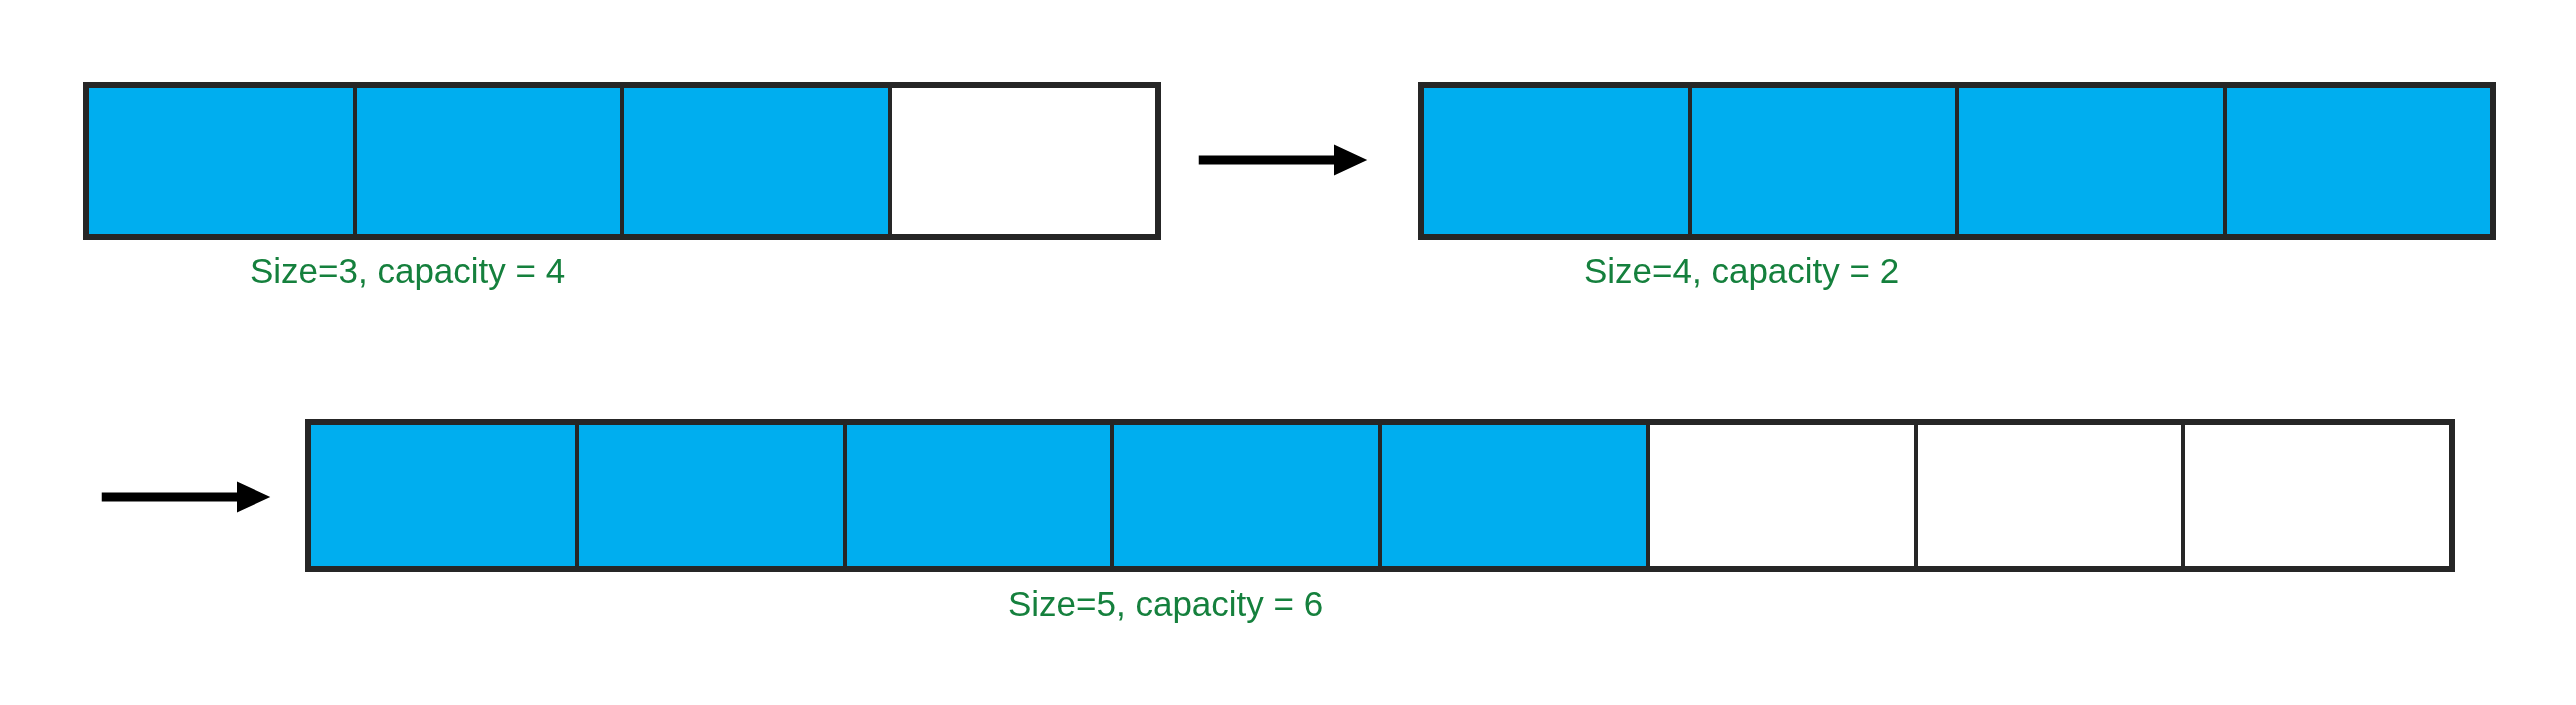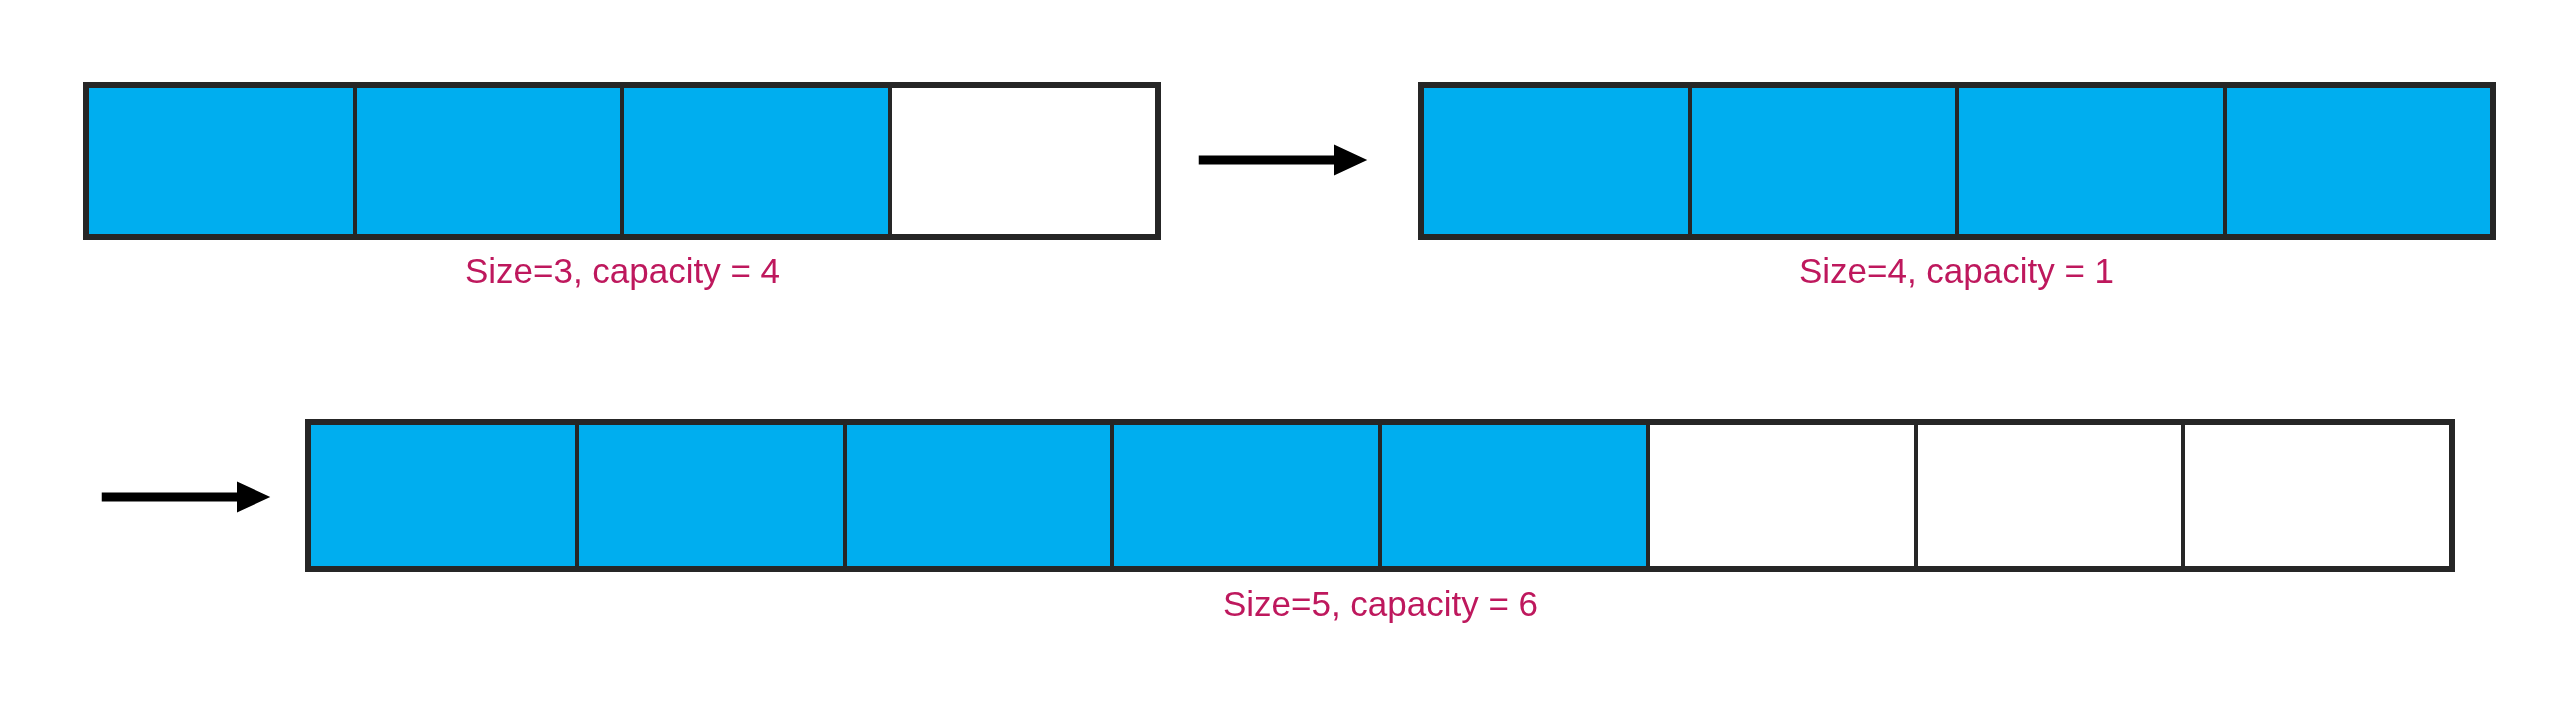--- a/index.html
+++ b/index.html
@@ -38,22 +38,22 @@
   .cell:last-child {
     border-right: none;
   }
   .cell.filled {
     background: #00aeef;
   }
 
   
   .caption {
     position: absolute;
-    text-align: center;
-    color: #be185d;
+    text-align: left;
+    color: #15803d;
     font-size: 35px;
     line-height: 1.05;
     white-space: nowrap;
     font-family: "Liberation Sans", sans-serif;
   }
 
   
   .arrow {
     position: absolute;
   }
@@ -93,21 +93,21 @@
       <path d="M0 17 L183 17 L183 2 L228 23 L183 44 L183 29 L0 29 Z" fill="#000000"></path>
     </svg>
   </div>
 
   <div class="array" id="array-full">
     <div class="cell filled"></div>
     <div class="cell filled"></div>
     <div class="cell filled"></div>
     <div class="cell filled"></div>
   </div>
-  <div class="caption" id="caption-full">Size=4, capacity = 1</div>
+  <div class="caption" id="caption-full">Size=4, capacity = 2</div>
 
   <div class="arrow" id="arrow-grow-2">
     <svg width="170" height="34" viewBox="0 0 228 46" xmlns="http://www.w3.org/2000/svg">
       <path d="M0 17 L183 17 L183 2 L228 23 L183 44 L183 29 L0 29 Z" fill="#000000"></path>
     </svg>
   </div>
 
   <div class="array" id="array-resized">
     <div class="cell filled"></div>
     <div class="cell filled"></div>

